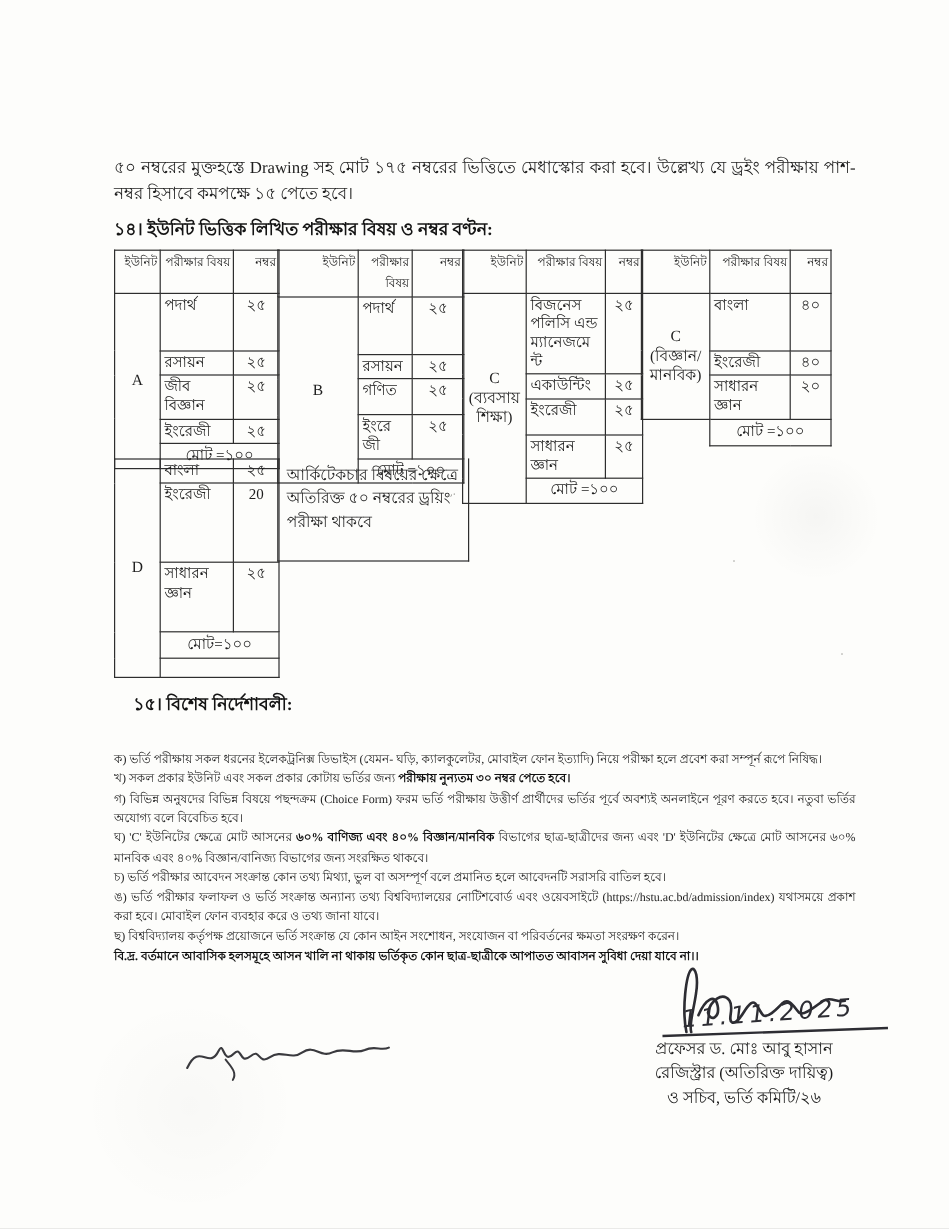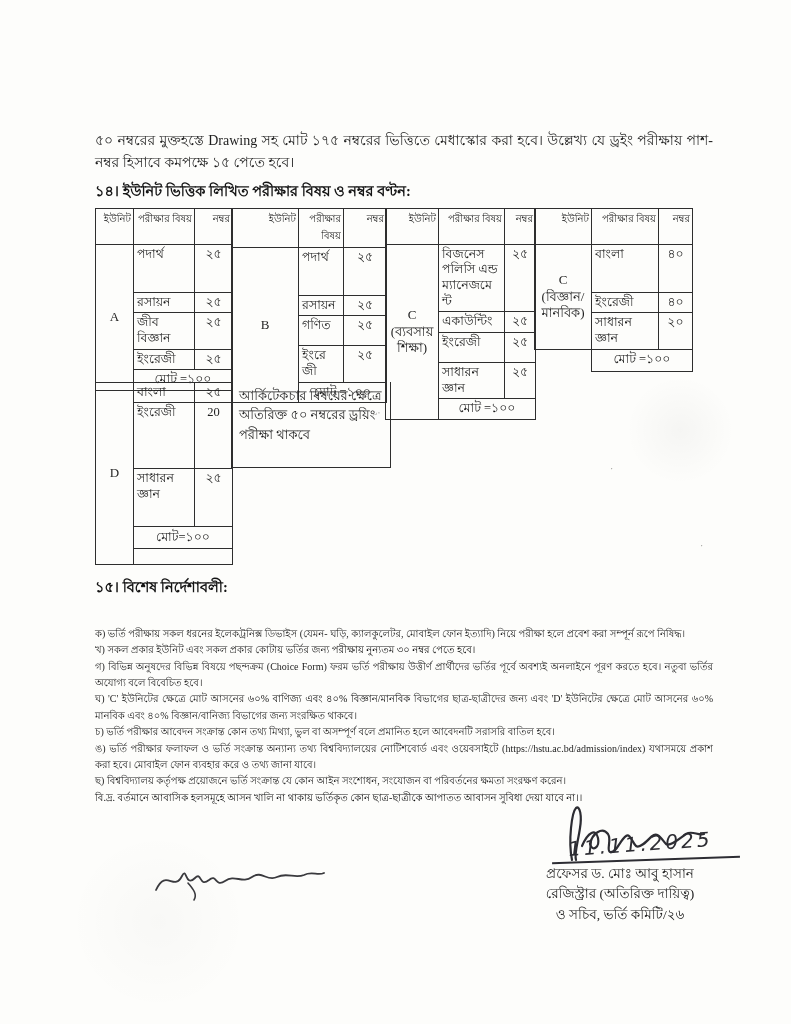--- a/index.html
+++ b/index.html
@@ -31,21 +31,21 @@
   .gB { left:136px; top:0; width:155px; }
   .gC1 { left:290px; top:0; width:150px; }
   .gC2 { left:439px; top:0; width:158px; }
   .gD { left:0; top:174px; width:137px; }
   .note-box {
     position:absolute; left:136px; top:174px; width:160px; height:86px;
     border:1px solid #2e2e2e; border-top:none; font-size:13px; line-height:1.5; padding:4px 7px;
   }
   .instructions { margin-top:26px; font-size:10px; line-height:1.64; }
   .instr { text-align:justify; }
-  .instr .b { font-weight:normal; color:#101010; }
+  .instr .b { font-weight:bold; color:#101010; }
   
   .left-scribble { position:absolute; left:148px; top:848px; }
   .sig-block { position:absolute; left:520px; top:800px; width:215px; text-align:center; }
   .sig-svg { position:absolute; left:38px; top:2px; }
   .sig-date {
     position:absolute; left:48px; top:32px; font-family:"DejaVu Sans", sans-serif;
     font-style:italic; font-size:20px; letter-spacing:3px; color:#2d2d33;
     transform:rotate(-4deg); white-space:nowrap;
   }
   .sig-underline { position:absolute; left:32px; top:58px; width:188px; height:3px;
@@ -233,21 +233,21 @@
         </tr>
         <tr class="rh16">
           <td colspan="2"></td>
         </tr>
       </tbody>
         </table>
 
       <div class="note-box">আর্কিটেকচার বিষয়ের ক্ষেত্রে অতিরিক্ত ৫০ নম্বরের ড্রয়িং পরীক্ষা থাকবে</div>
     </div>
 
-    <div class="sec-heading" style="margin-top:10px;">১৫। বিশেষ নির্দেশাবলী:</div>
+    <div class="sec-heading" style="margin-top:10px;margin-left:16px;">১৫। বিশেষ নির্দেশাবলী:</div>
 
     <div class="instructions" id="instructions">
         <div class="instr"><span>ক) ভর্তি পরীক্ষায় সকল ধরনের ইলেকট্রনিক্স ডিভাইস (যেমন- ঘড়ি, ক্যালকুলেটর, মোবাইল ফোন ইত্যাদি) নিয়ে পরীক্ষা হলে প্রবেশ করা সম্পূর্ন রূপে নিষিদ্ধ।</span></div>
         <div class="instr"><span>খ) সকল প্রকার ইউনিট এবং সকল প্রকার কোটায় ভর্তির জন্য </span><span class="b">পরীক্ষায় নুন্যতম ৩০ নম্বর পেতে হবে।</span></div>
         <div class="instr"><span>গ) বিভিন্ন অনুষদের বিভিন্ন বিষয়ে পছন্দক্রম (Choice Form) ফরম ভর্তি পরীক্ষায় উত্তীর্ণ প্রার্থীদের ভর্তির পূর্বে অবশ্যই অনলাইনে পূরণ করতে হবে। নতুবা ভর্তির অযোগ্য বলে বিবেচিত হবে।</span></div>
         <div class="instr"><span>ঘ) 'C' ইউনিটের ক্ষেত্রে মোট আসনের </span><span class="b">৬০% বাণিজ্য এবং ৪০% বিজ্ঞান/মানবিক</span><span> বিভাগের ছাত্র-ছাত্রীদের জন্য এবং 'D' ইউনিটের ক্ষেত্রে মোট আসনের ৬০% মানবিক এবং ৪০% বিজ্ঞান/বানিজ্য বিভাগের জন্য সংরক্ষিত থাকবে।</span></div>
         <div class="instr"><span>চ) ভর্তি পরীক্ষার আবেদন সংক্রান্ত কোন তথ্য মিথ্যা, ভুল বা অসম্পূর্ণ বলে প্রমানিত হলে আবেদনটি সরাসরি বাতিল হবে।</span></div>
         <div class="instr"><span>ঙ) ভর্তি পরীক্ষার ফলাফল ও ভর্তি সংক্রান্ত অন্যান্য তথ্য বিশ্ববিদ্যালয়ের নোটিশবোর্ড এবং ওয়েবসাইটে (https://hstu.ac.bd/admission/index) যথাসময়ে প্রকাশ করা হবে। মোবাইল ফোন ব্যবহার করে ও তথ্য জানা যাবে।</span></div>
         <div class="instr"><span>ছ) বিশ্ববিদ্যালয় কর্তৃপক্ষ প্রয়োজনে ভর্তি সংক্রান্ত যে কোন আইন সংশোধন, সংযোজন বা পরিবর্তনের ক্ষমতা সংরক্ষণ করেন।</span></div>
         <div class="instr"><span class="b">বি.দ্র. বর্তমানে আবাসিক হলসমূহে আসন খালি না থাকায় ভর্তিকৃত কোন ছাত্র-ছাত্রীকে আপাতত আবাসন সুবিধা দেয়া যাবে না।।</span></div>

